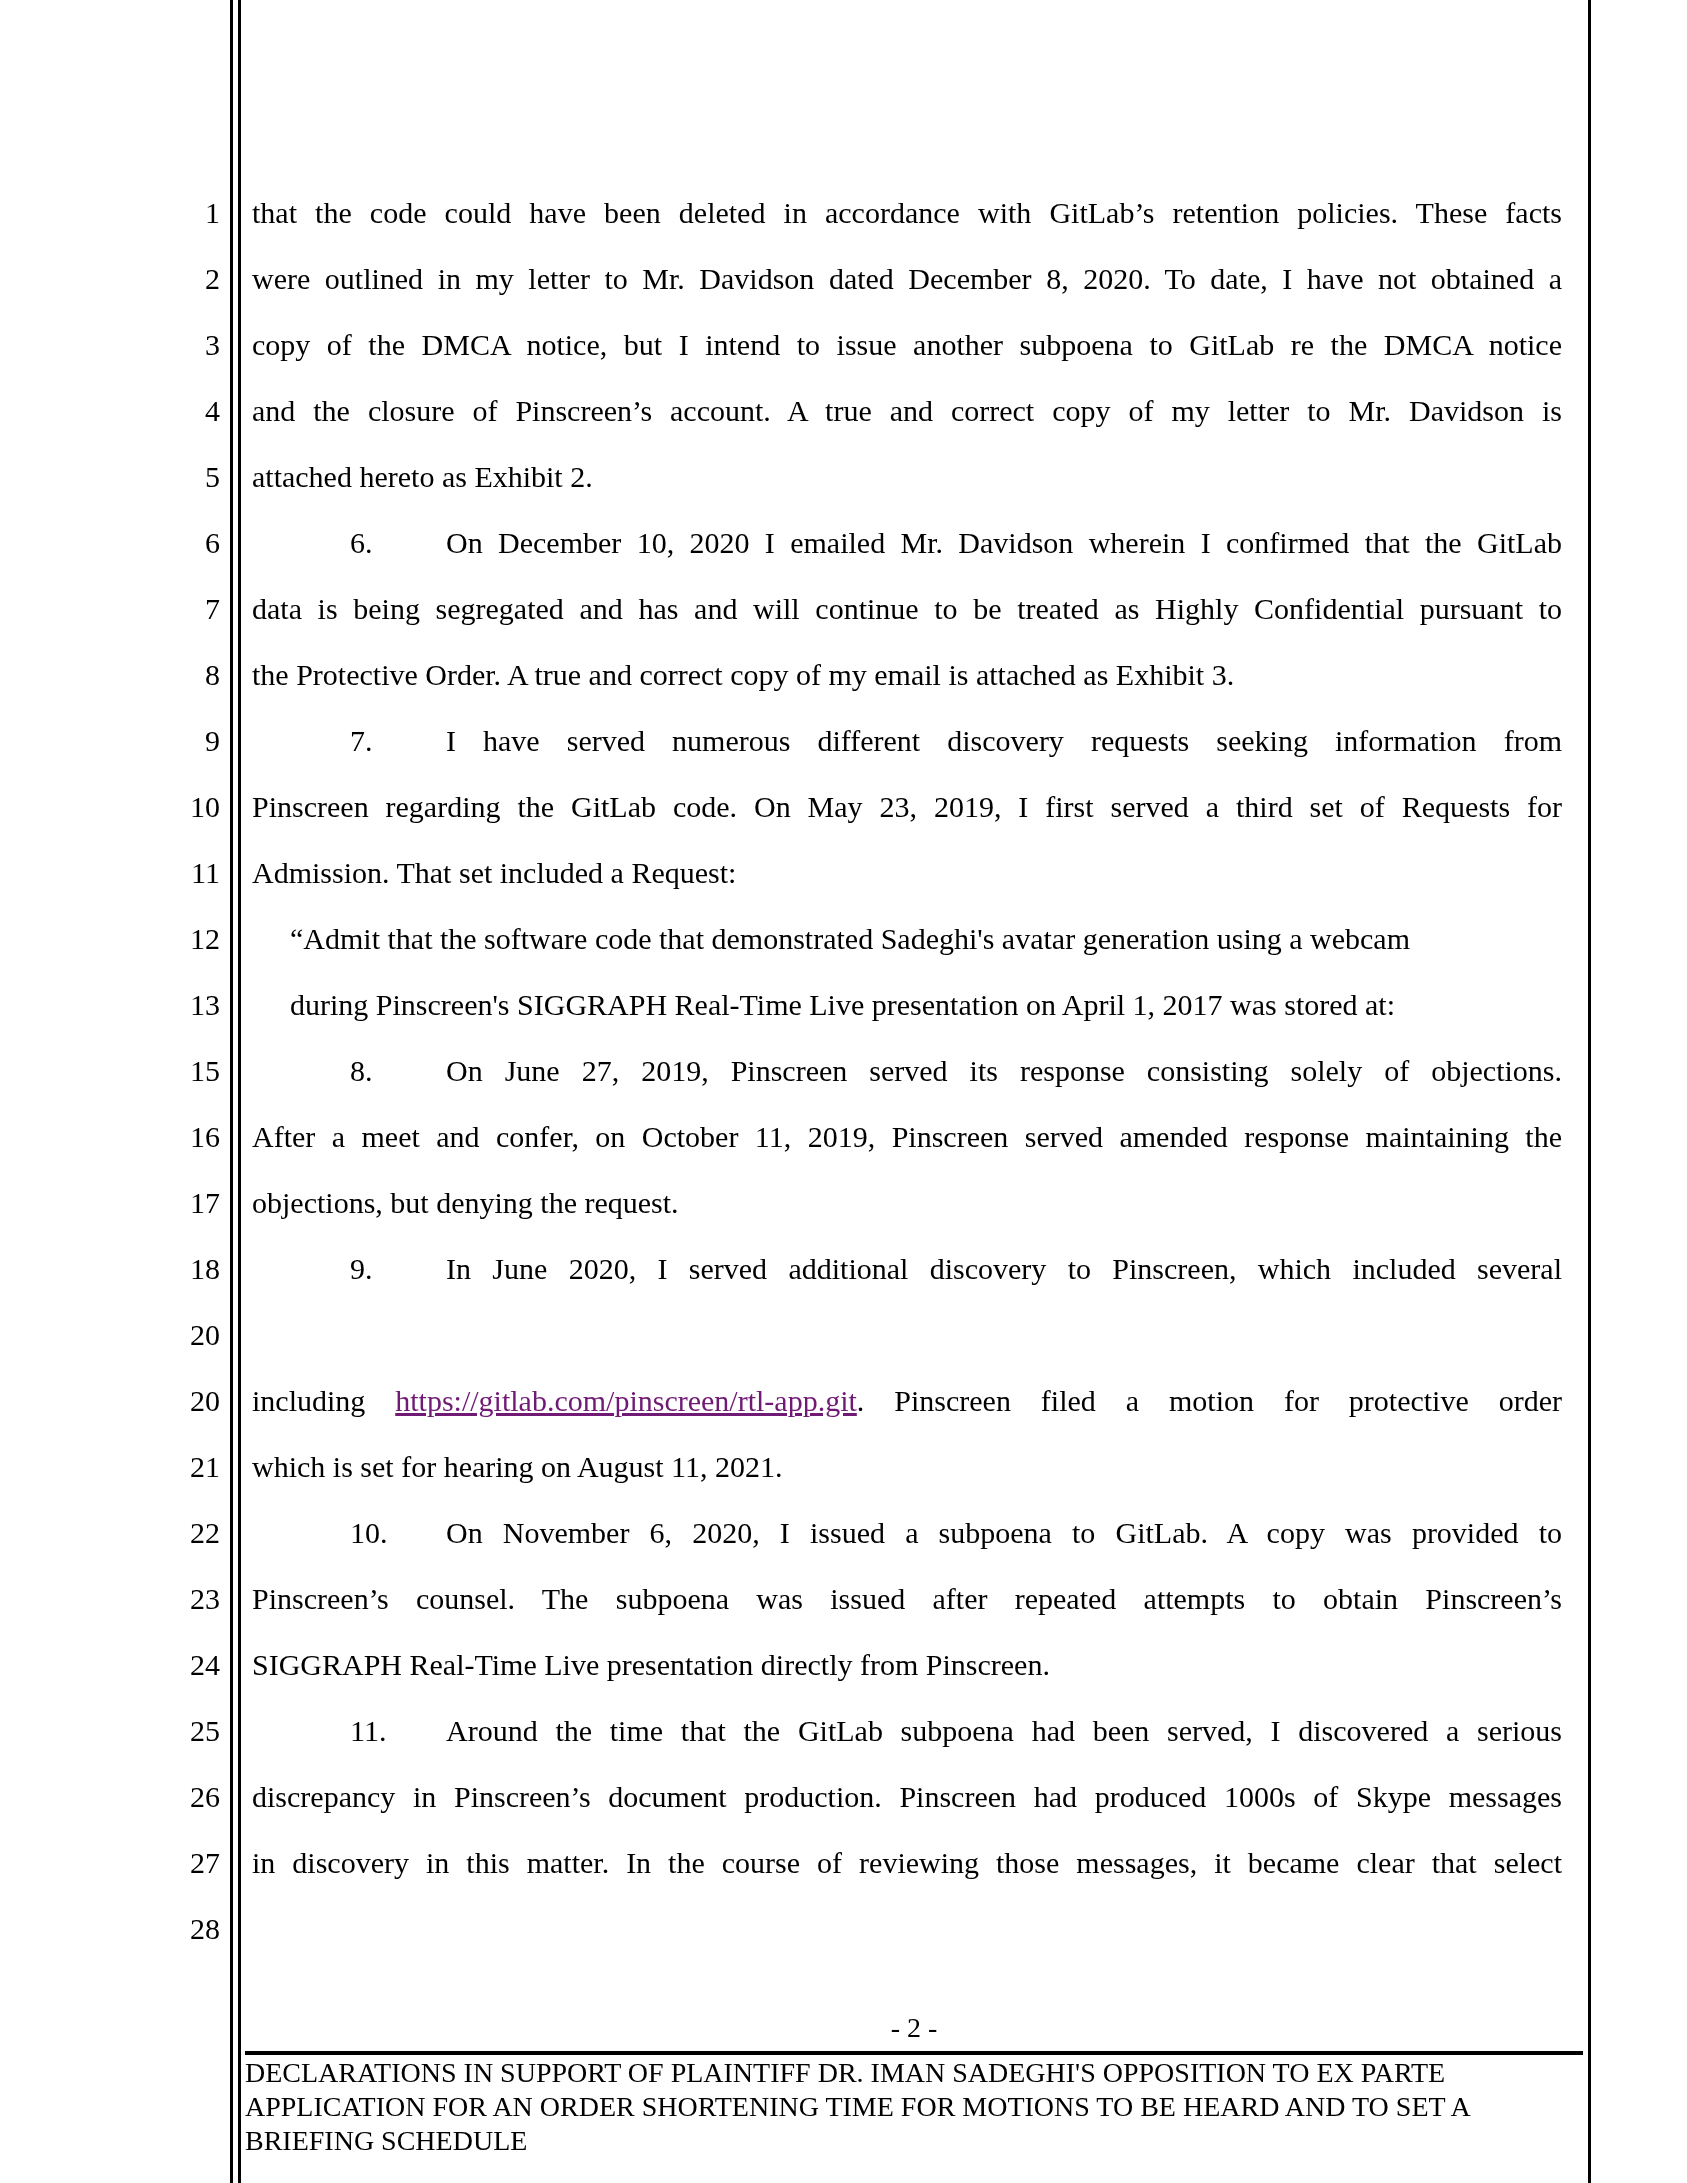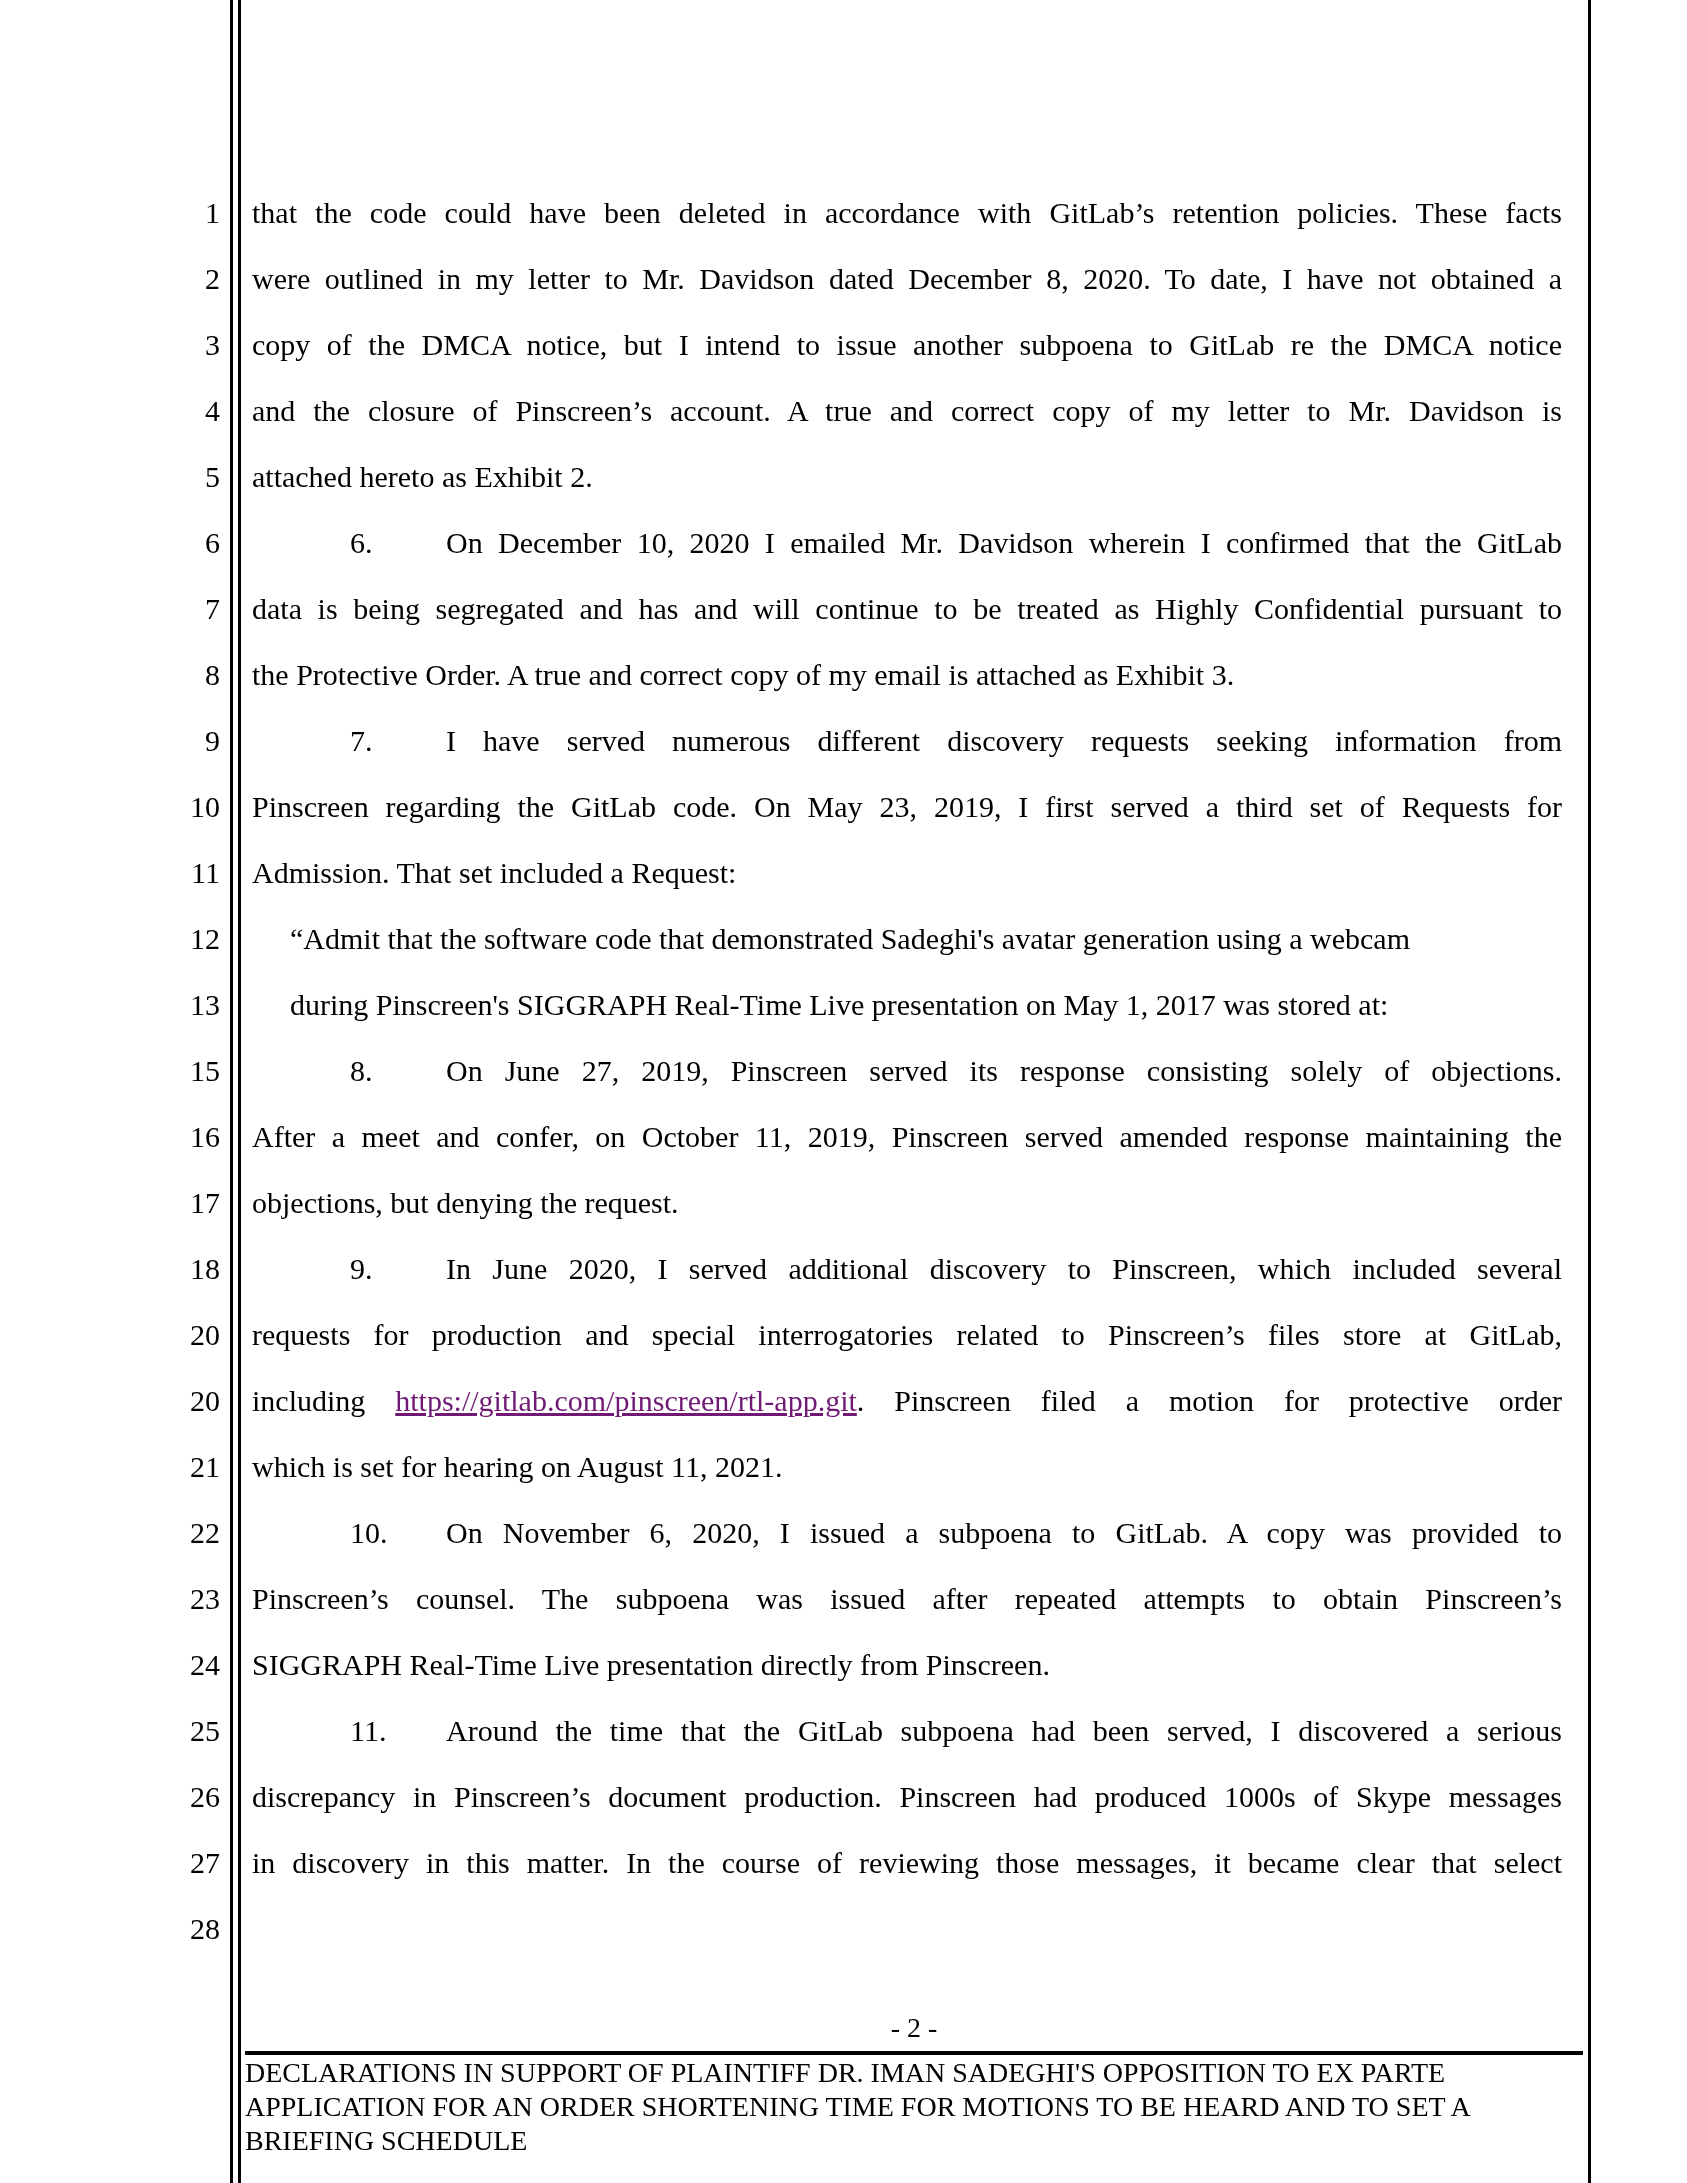--- a/index.html
+++ b/index.html
@@ -91,41 +91,40 @@
       <div class="row">
         <div class="num">11</div>
         <div class="txt">Admission. That set included a Request:</div>
       </div>
       <div class="row">
         <div class="num">12</div>
         <div class="txt quote">“Admit that the software code that demonstrated Sadeghi's avatar generation using a webcam</div>
       </div>
       <div class="row">
         <div class="num">13</div>
-        <div class="txt quote">during Pinscreen's SIGGRAPH Real-Time Live presentation on May 1, 2017 was stored at:</div>
+        <div class="txt quote">during Pinscreen's SIGGRAPH Real-Time Live presentation on April 1, 2017 was stored at:</div>
       </div>
       <div class="row">
         <div class="num">15</div>
         <div class="txt j"><span class="sp-indent"></span><span class="pnum">8.</span>On June 27, 2019, Pinscreen served its response consisting solely of objections.</div>
       </div>
       <div class="row">
         <div class="num">16</div>
         <div class="txt j">After a meet and confer, on October 11, 2019, Pinscreen served amended response maintaining the</div>
       </div>
       <div class="row">
         <div class="num">17</div>
         <div class="txt">objections, but denying the request.</div>
       </div>
       <div class="row">
         <div class="num">18</div>
         <div class="txt j"><span class="sp-indent"></span><span class="pnum">9.</span>In June 2020, I served additional discovery to Pinscreen, which included several</div>
       </div>
       <div class="row">
         <div class="num">20</div>
-        <div class="txt j">requests for production and special interrogatories related to Pinscreen’s files store at GitLab,</div>
       </div>
       <div class="row">
         <div class="num">20</div>
         <div class="txt j">including <a class="doclink">https://gitlab.com/pinscreen/rtl-app.git</a>. Pinscreen filed a motion for protective order</div>
       </div>
       <div class="row">
         <div class="num">21</div>
         <div class="txt">which is set for hearing on August 11, 2021.</div>
       </div>
       <div class="row">

